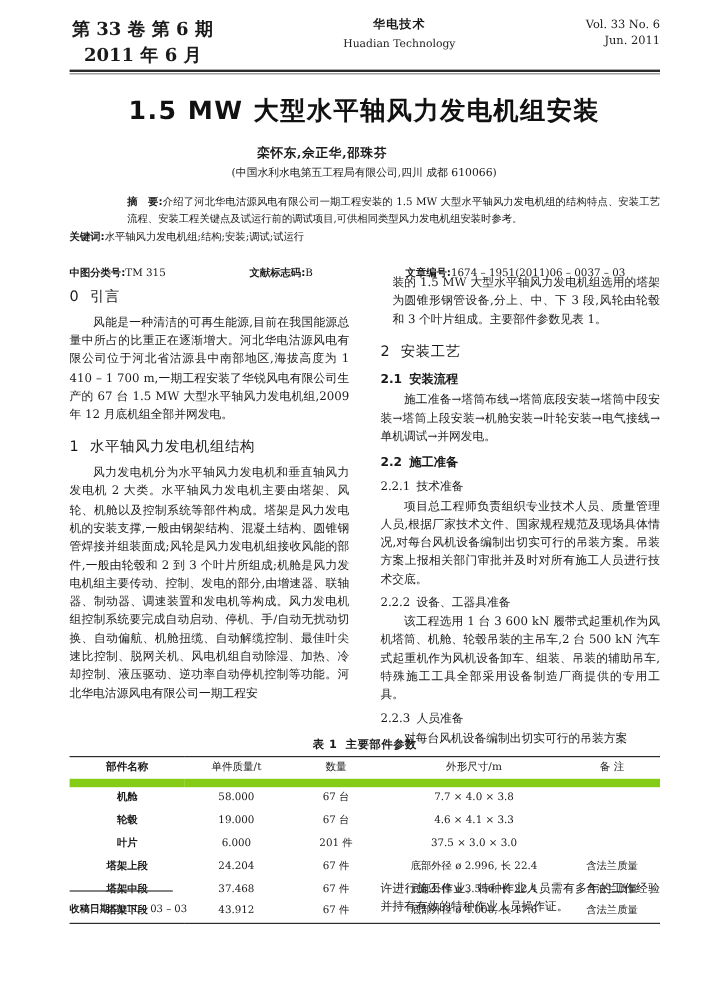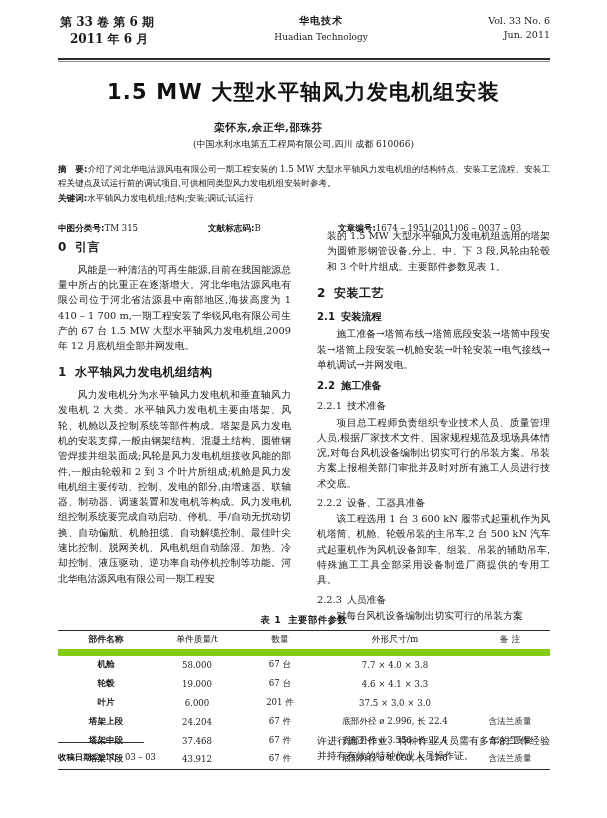--- a/index.html
+++ b/index.html
@@ -24,21 +24,21 @@
   .masthead {
     position: absolute;
     left: 60px; top: 14px;
     width: 490px;
     height: 44px;
     display: flex;
     align-items: flex-start;
     justify-content: space-between;
   }
   .masthead-col { line-height: 1.45; }
-  .masthead-left { text-align: left; font-size: 12px; font-weight: bold; }
+  .masthead-left { text-align: left; font-size: 15px; font-weight: bold; }
   .masthead-left .line2 { padding-left: 10px; }
   .masthead-center { text-align: center; }
   .masthead-center .cn {
     font-size: 10px; font-weight: bold; letter-spacing: 1px;
   }
   .masthead-center .en {
     font-size: 9px; margin-top: 2px;
   }
   .masthead-right { text-align: right; font-size: 9.5px; }
   .masthead-right .line2 { }
@@ -94,42 +94,42 @@
     width: 492px;
     font-size: 8.6px;
     line-height: 1.62;
   }
   .meta-row { display: block; margin-bottom: 1px; }
   .meta-label {
     font-weight: bold;
     font-family: "DejaVu Sans", "Liberation Sans", sans-serif;
     font-size: 8.6px;
   }
-  .abstract-text { text-align: justify; }
+  .abstract-text { text-align: justify; margin-left: 48px; }
   .codes { margin-top: 16px; display: flex; gap: 0; }
   .codes .seg1 { width: 150px; }
   .codes .seg2 { width: 130px; }
   .codes .seg3 { flex: 1; }
 
   
   .col {
     position: absolute;
     top: 228px;
     width: 233px;
     font-size: 9.8px;
     line-height: 1.56;
     text-align: justify;
   }
   .col-left  { left: 58px; }
   .col-right { left: 317px; }
 
   h2.sec {
     font-family: "DejaVu Sans", "Liberation Sans", sans-serif;
     font-size: 12px;
-    font-weight: bold;
+    font-weight: normal;
     margin: 10px 0 5px 0;
     letter-spacing: 0.5px;
   }
   h2.sec .num { display: inline-block; min-width: 17px; }
   h3.subsec {
     font-family: "DejaVu Sans", "Liberation Sans", sans-serif;
     font-size: 10.2px;
     font-weight: bold;
     margin: 6px 0 2px 0;
   }

